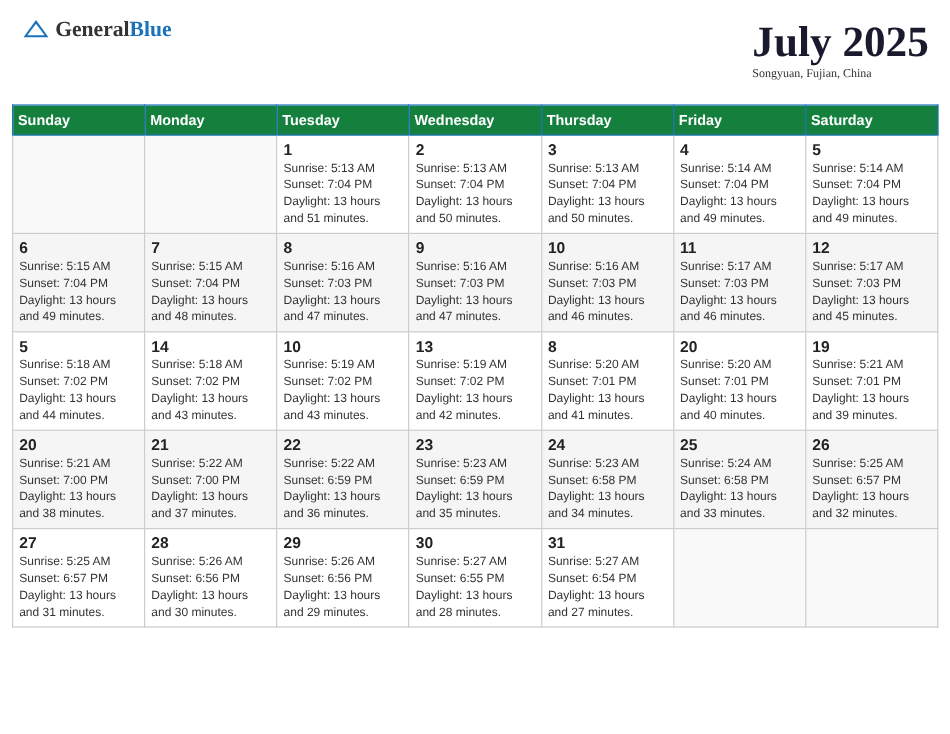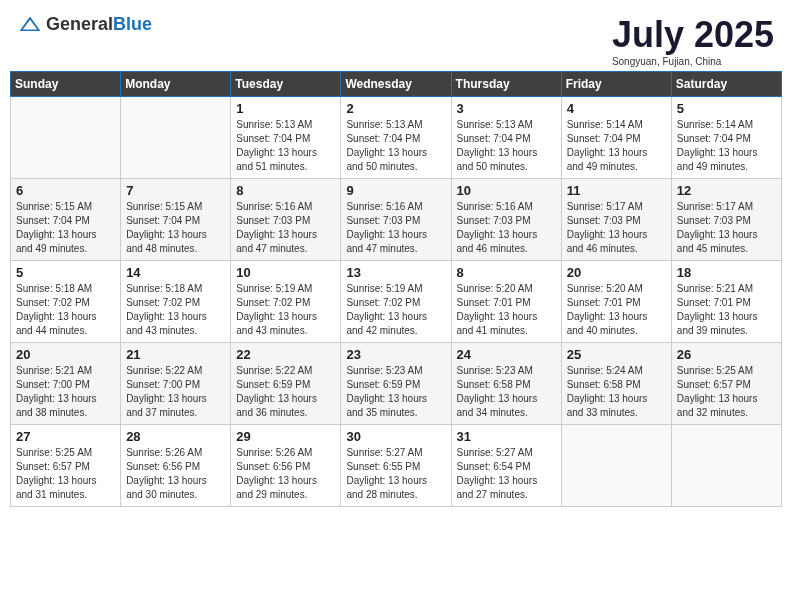--- a/index.html
+++ b/index.html
@@ -7,22 +7,23 @@
       font-family: Arial, sans-serif;
       background: #fff;
       width: 792px;
       min-height: 612px;
       padding: 10px;
     }
     .header {
       display: flex;
       justify-content: space-between;
       align-items: flex-start;
-      margin-bottom: 0;
+      margin-bottom: 16px;
       padding: 4px 8px;
+      font-family: Liberation Serif, serif;
     }
     .logo {
       display: flex;
       align-items: center;
       gap: 4px;
     }
     .logo-icon {
       width: 24px;
       height: 20px;
     }
@@ -37,21 +38,21 @@
     .location {
       font-size: 10px;
       color: #333;
     }
     .calendar {
       width: 100%;
       border-collapse: collapse;
       border: 1px solid #ccc;
     }
     .calendar th {
-      background-color: #404040;
+      background-color: #15803d;
       color: #fff;
       font-size: 12px;
       font-weight: bold;
       padding: 5px 4px;
       text-align: left;
       border: 1px solid #1a72bb;
     }
     .calendar td {
       vertical-align: top;
       padding: 4px 5px;
@@ -191,21 +192,21 @@
         </td>
         <td>
           <span class="day-num">8</span>
           <div class="day-info">Sunrise: 5:20 AM<br>Sunset: 7:01 PM<br>Daylight: 13 hours and 41 minutes.</div>
         </td>
         <td>
           <span class="day-num">20</span>
           <div class="day-info">Sunrise: 5:20 AM<br>Sunset: 7:01 PM<br>Daylight: 13 hours and 40 minutes.</div>
         </td>
         <td>
-          <span class="day-num">18</span>
+          <span class="day-num">19</span>
           <div class="day-info">Sunrise: 5:21 AM<br>Sunset: 7:01 PM<br>Daylight: 13 hours and 39 minutes.</div>
         </td>
       </tr>
       <tr class="row-even">
         <td>
           <span class="day-num">20</span>
           <div class="day-info">Sunrise: 5:21 AM<br>Sunset: 7:00 PM<br>Daylight: 13 hours and 38 minutes.</div>
         </td>
         <td>
           <span class="day-num">21</span>

